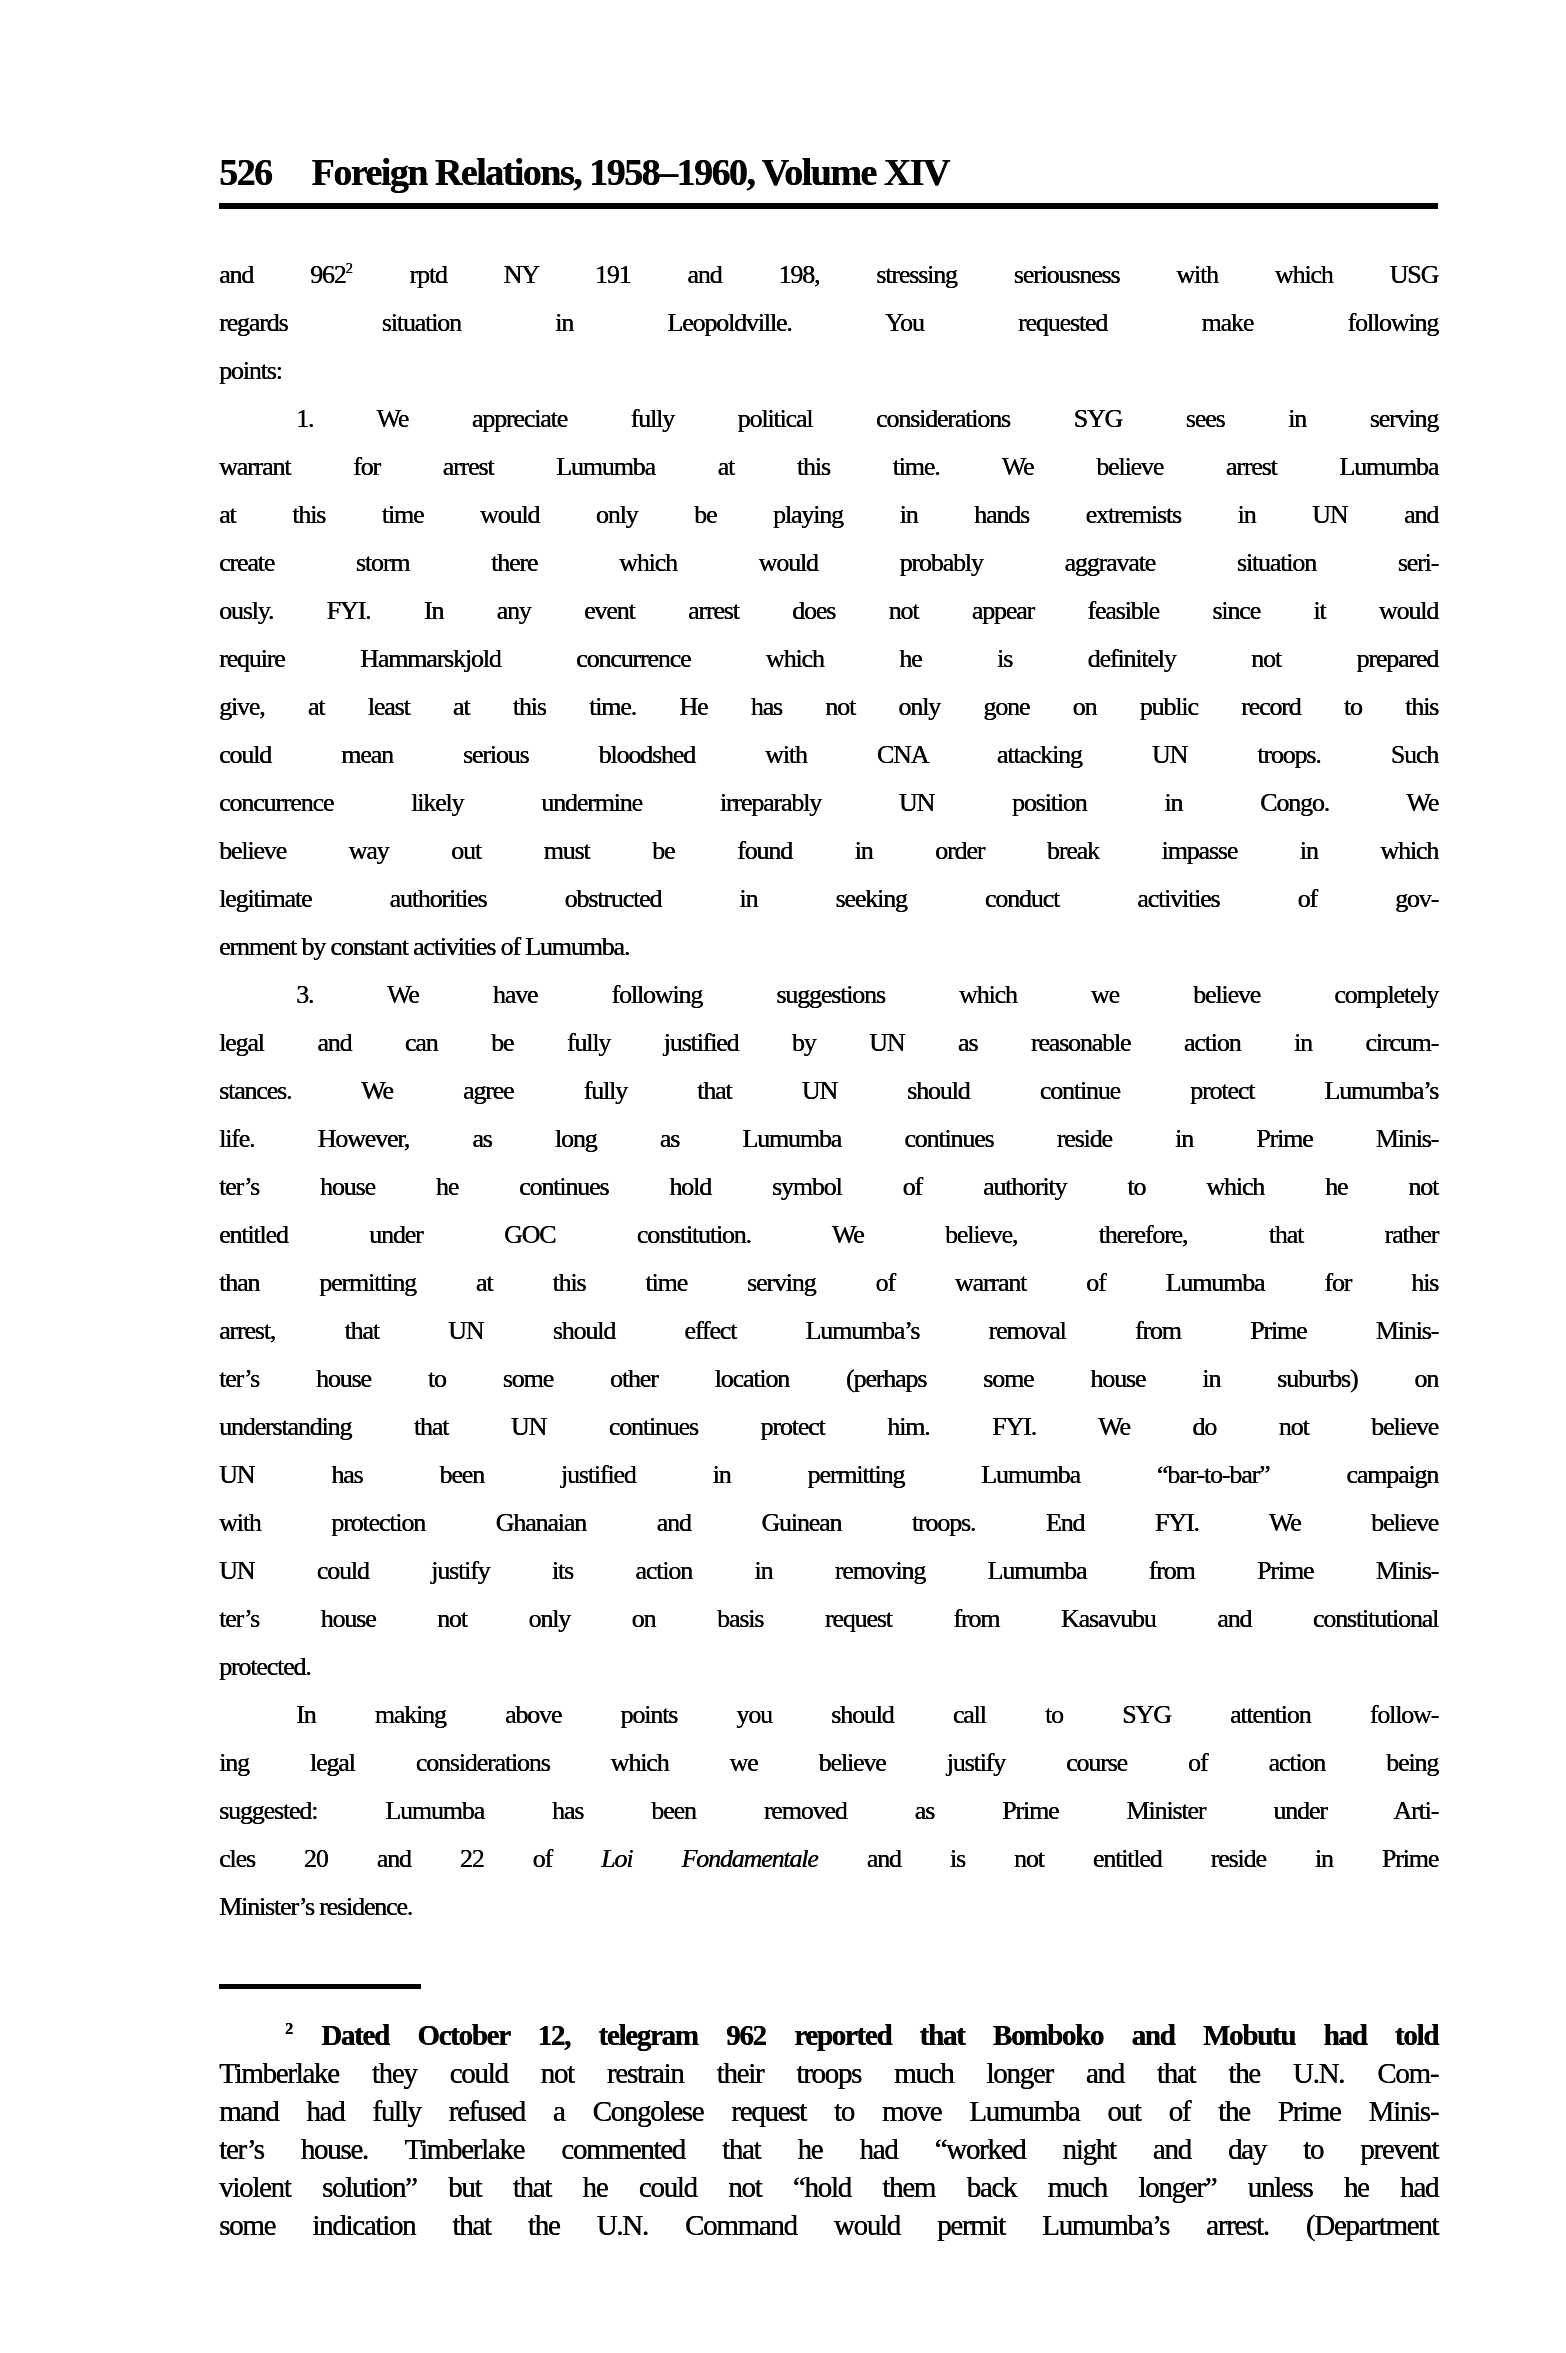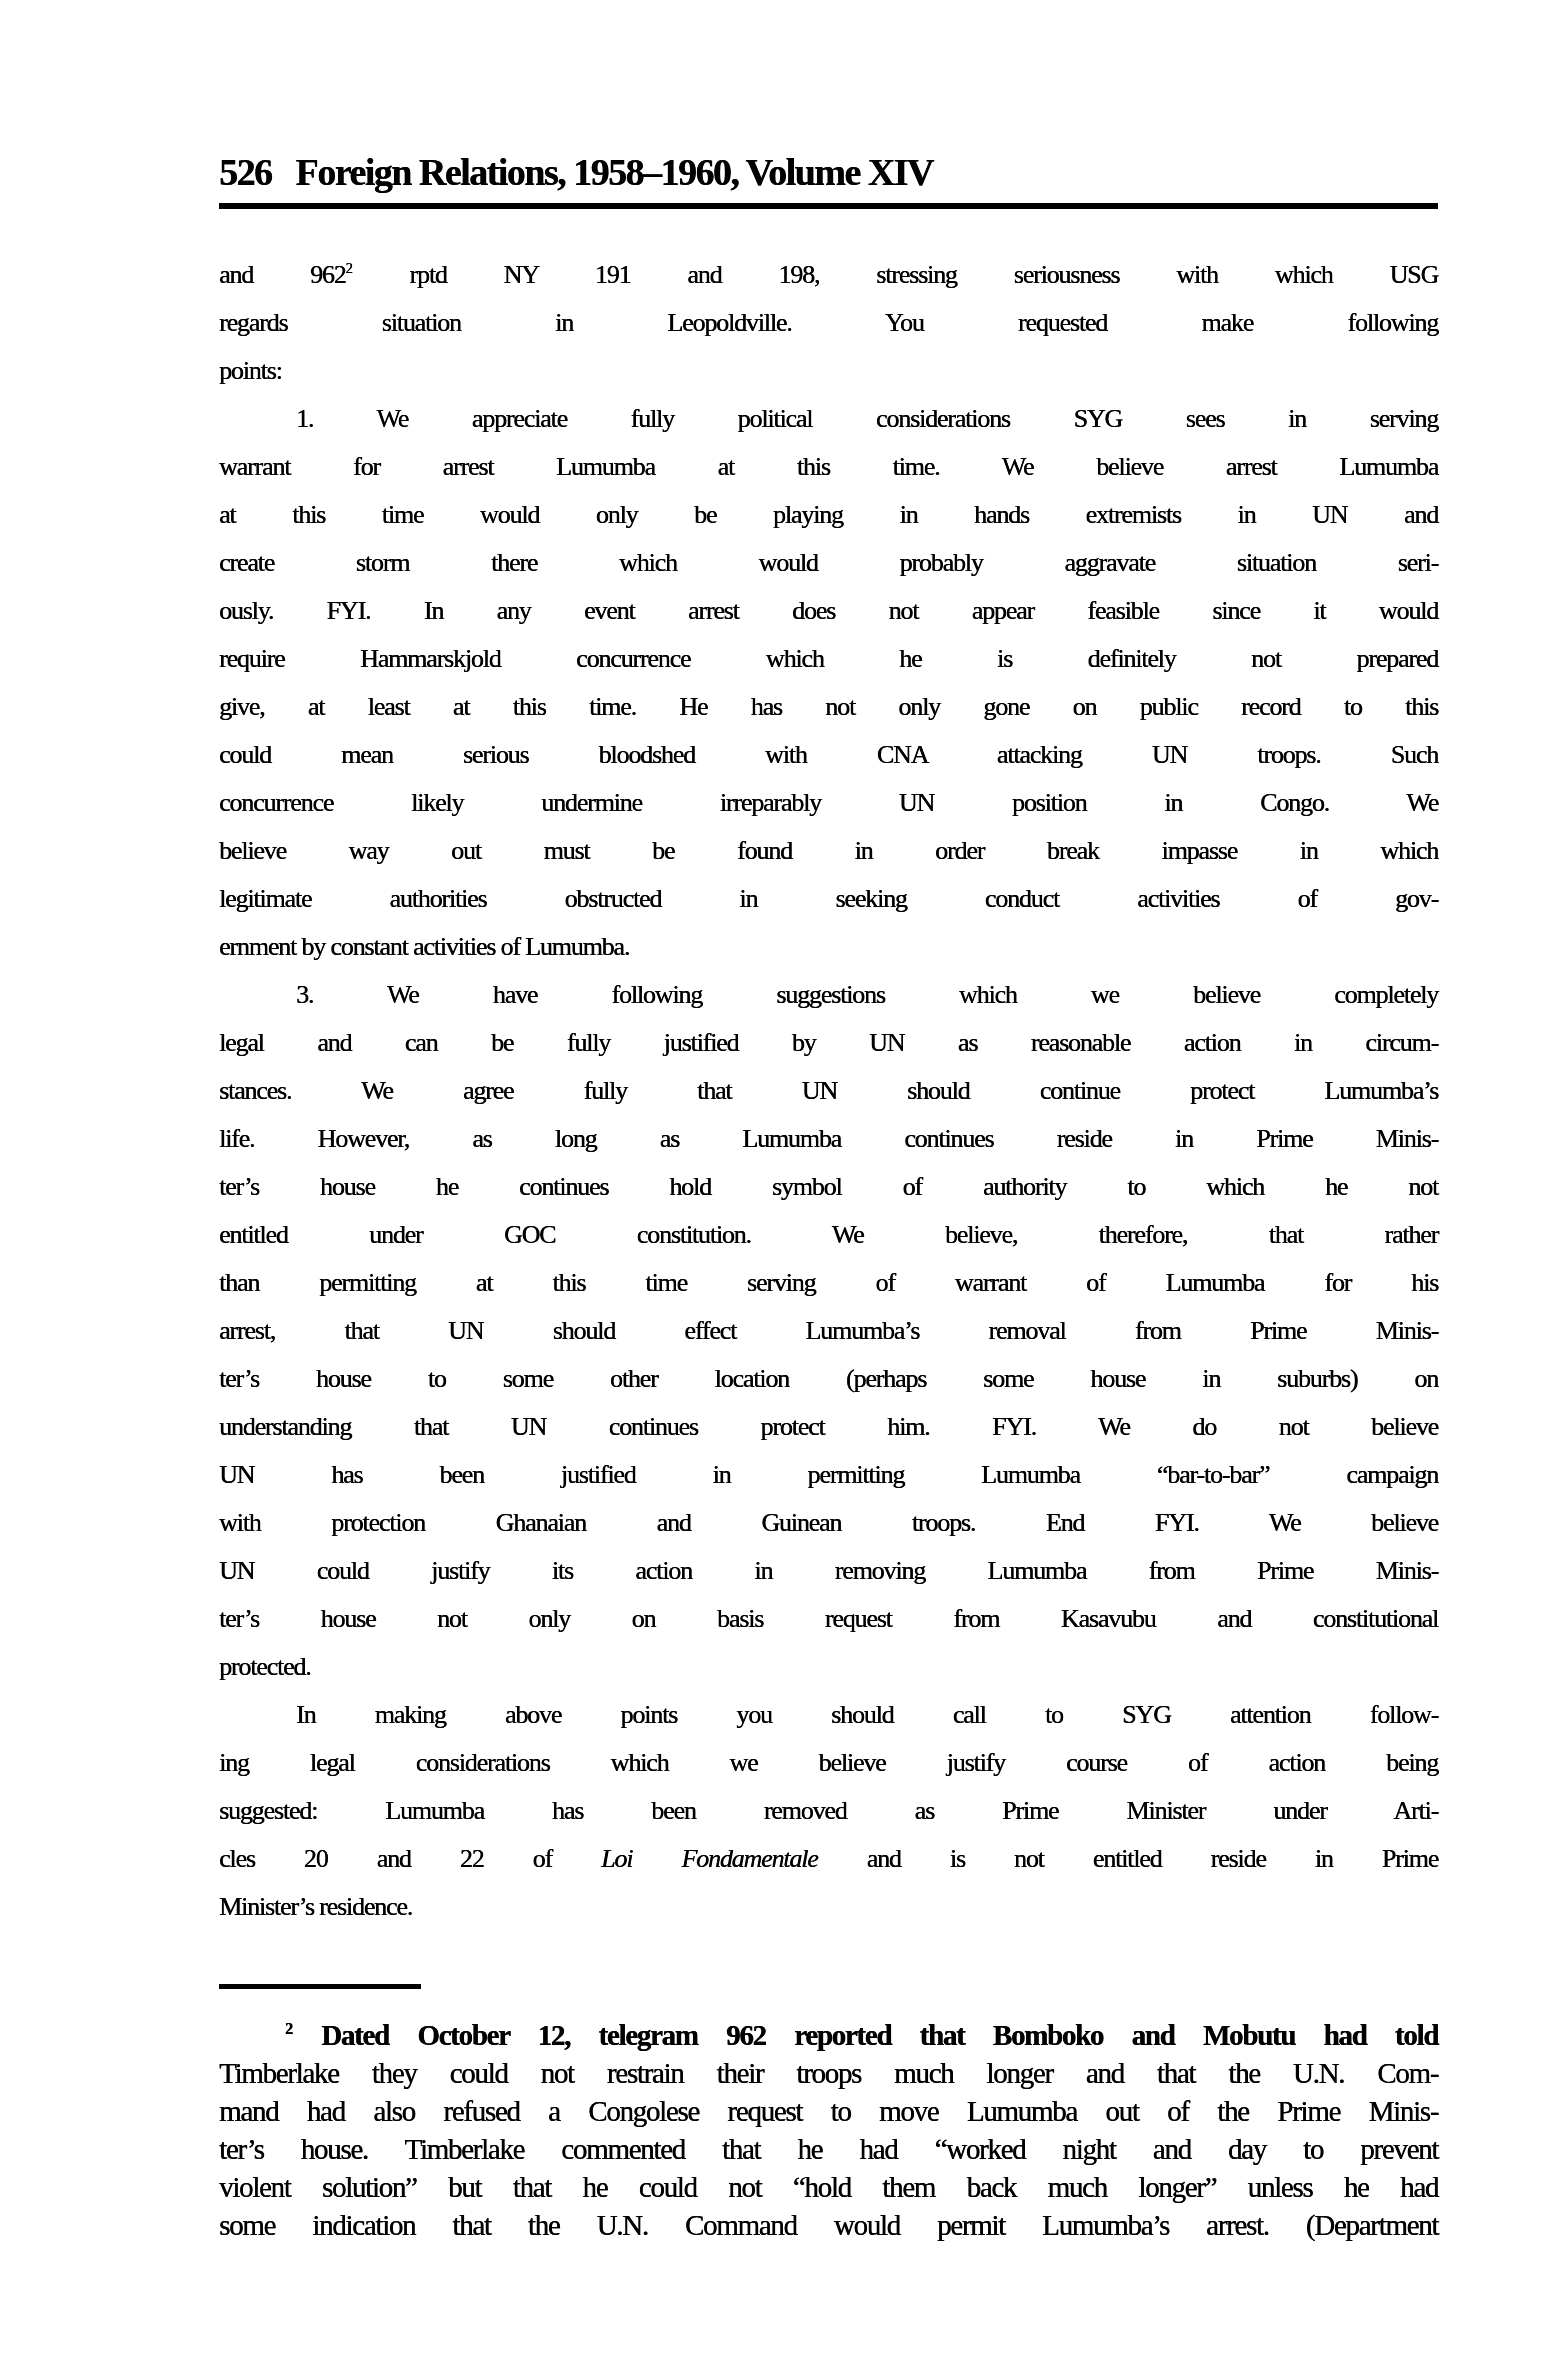--- a/index.html
+++ b/index.html
@@ -16,21 +16,21 @@
   .content {
     position: absolute;
     left: 219px;
     top: 0;
     width: 1219px;
   }
   .page-header {
     margin-top: 150px;
     display: flex;
     align-items: baseline;
-    gap: 24px;
+    gap: 40px;
     font-weight: bold;
     font-size: 38px;
     line-height: 45px;
     letter-spacing: -0.04em;
     white-space: nowrap;
   }
   .header-rule {
     margin-top: 7.5px;
     height: 6.6px;
     background: #000000;
@@ -131,21 +131,21 @@
           <div class="line last"><span>Minister’s residence.</span></div>
         </div>
       </main>
 
     <div class="footnote-rule"></div>
 
     <section class="footnote">
         <div class="para">
           <div class="line indent"><span class="sup">2</span><span> Dated October 12, telegram 962 reported that Bomboko and Mobutu had told</span></div>
           <div class="line"><span>Timberlake they could not restrain their troops much longer and that the U.N. Com-</span></div>
-          <div class="line"><span>mand had also refused a Congolese request to move Lumumba out of the Prime Minis-</span></div>
+          <div class="line"><span>mand had fully refused a Congolese request to move Lumumba out of the Prime Minis-</span></div>
           <div class="line"><span>ter’s house. Timberlake commented that he had “worked night and day to prevent</span></div>
           <div class="line"><span>violent solution” but that he could not “hold them back much longer” unless he had</span></div>
           <div class="line"><span>some indication that the U.N. Command would permit Lumumba’s arrest. (Department</span></div>
         </div>
       </section>
 
   </div>
 </div>
 
 

